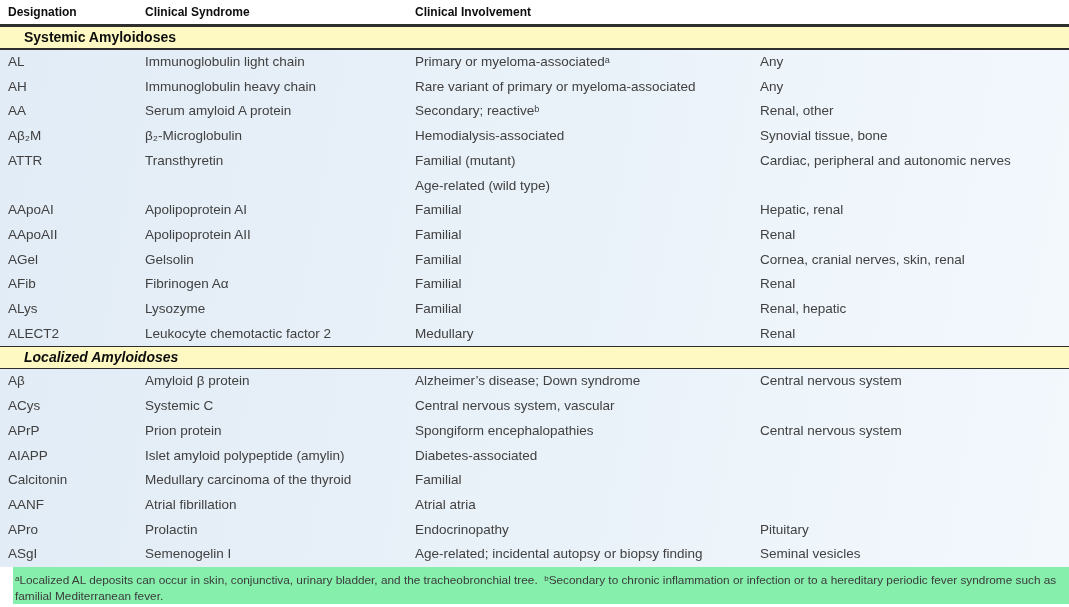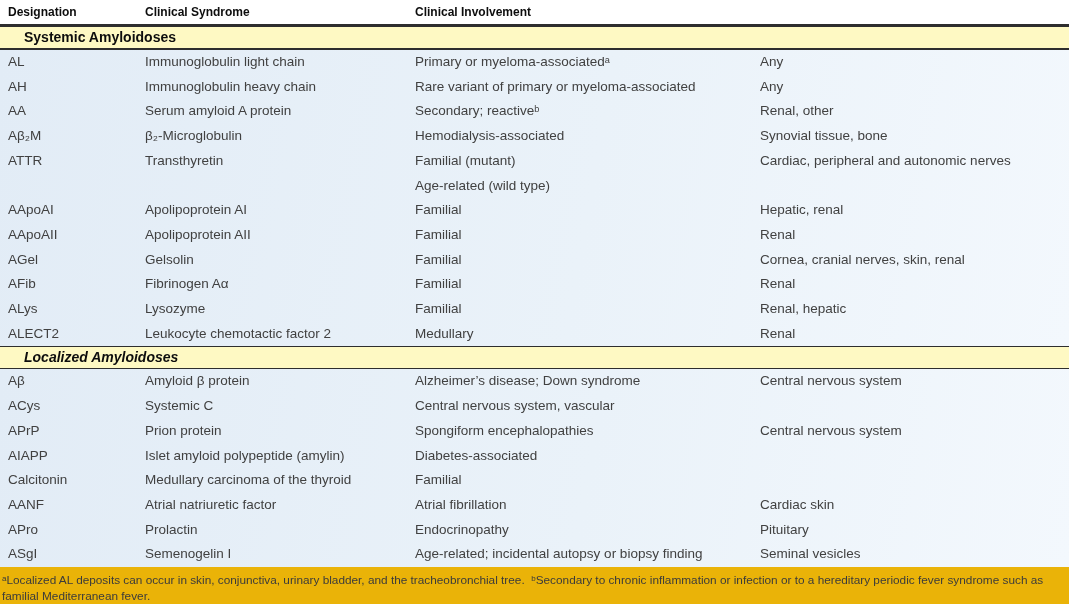--- a/index.html
+++ b/index.html
@@ -48,21 +48,22 @@
   .section-band.sec-1 { border-top: 1.5px solid #2e2e2e; border-bottom: 1.5px solid #2e2e2e; font-style: italic; }
   .rows-wrap {
     background: linear-gradient(100deg, #e2ecf6 0%, #eaf2f9 55%, #f3f8fd 100%);
   }
   .footnote {
     padding: 6px 10px 0 2px;
     font-size: 11.8px;
     line-height: 15.5px;
     color: #3b3b3b;
     white-space: pre-wrap;
-    background: #eab308;
+    background: #86efac;
+    margin-left: 13px;
   }
 </style>
 </head>
 <body>
 
 <div id="page">
 
   <div class="grid-row header-row">
     <div class="cell">Designation</div>
     <div class="cell">Clinical Syndrome</div>
@@ -164,23 +165,22 @@
     <div class="cell">Islet amyloid polypeptide (amylin)</div>
     <div class="cell">Diabetes-associated</div>
   </div>
         <div class="grid-row">
     <div class="cell">Calcitonin</div>
     <div class="cell">Medullary carcinoma of the thyroid</div>
     <div class="cell">Familial</div>
   </div>
         <div class="grid-row">
     <div class="cell">AANF</div>
-    <div class="cell">Atrial natriuretic factor</div>
     <div class="cell">Atrial fibrillation</div>
-    <div class="cell">Cardiac skin</div>
+    <div class="cell">Atrial atria</div>
   </div>
         <div class="grid-row">
     <div class="cell">APro</div>
     <div class="cell">Prolactin</div>
     <div class="cell">Endocrinopathy</div>
     <div class="cell">Pituitary</div>
   </div>
         <div class="grid-row">
     <div class="cell">ASgI</div>
     <div class="cell">Semenogelin I</div>

